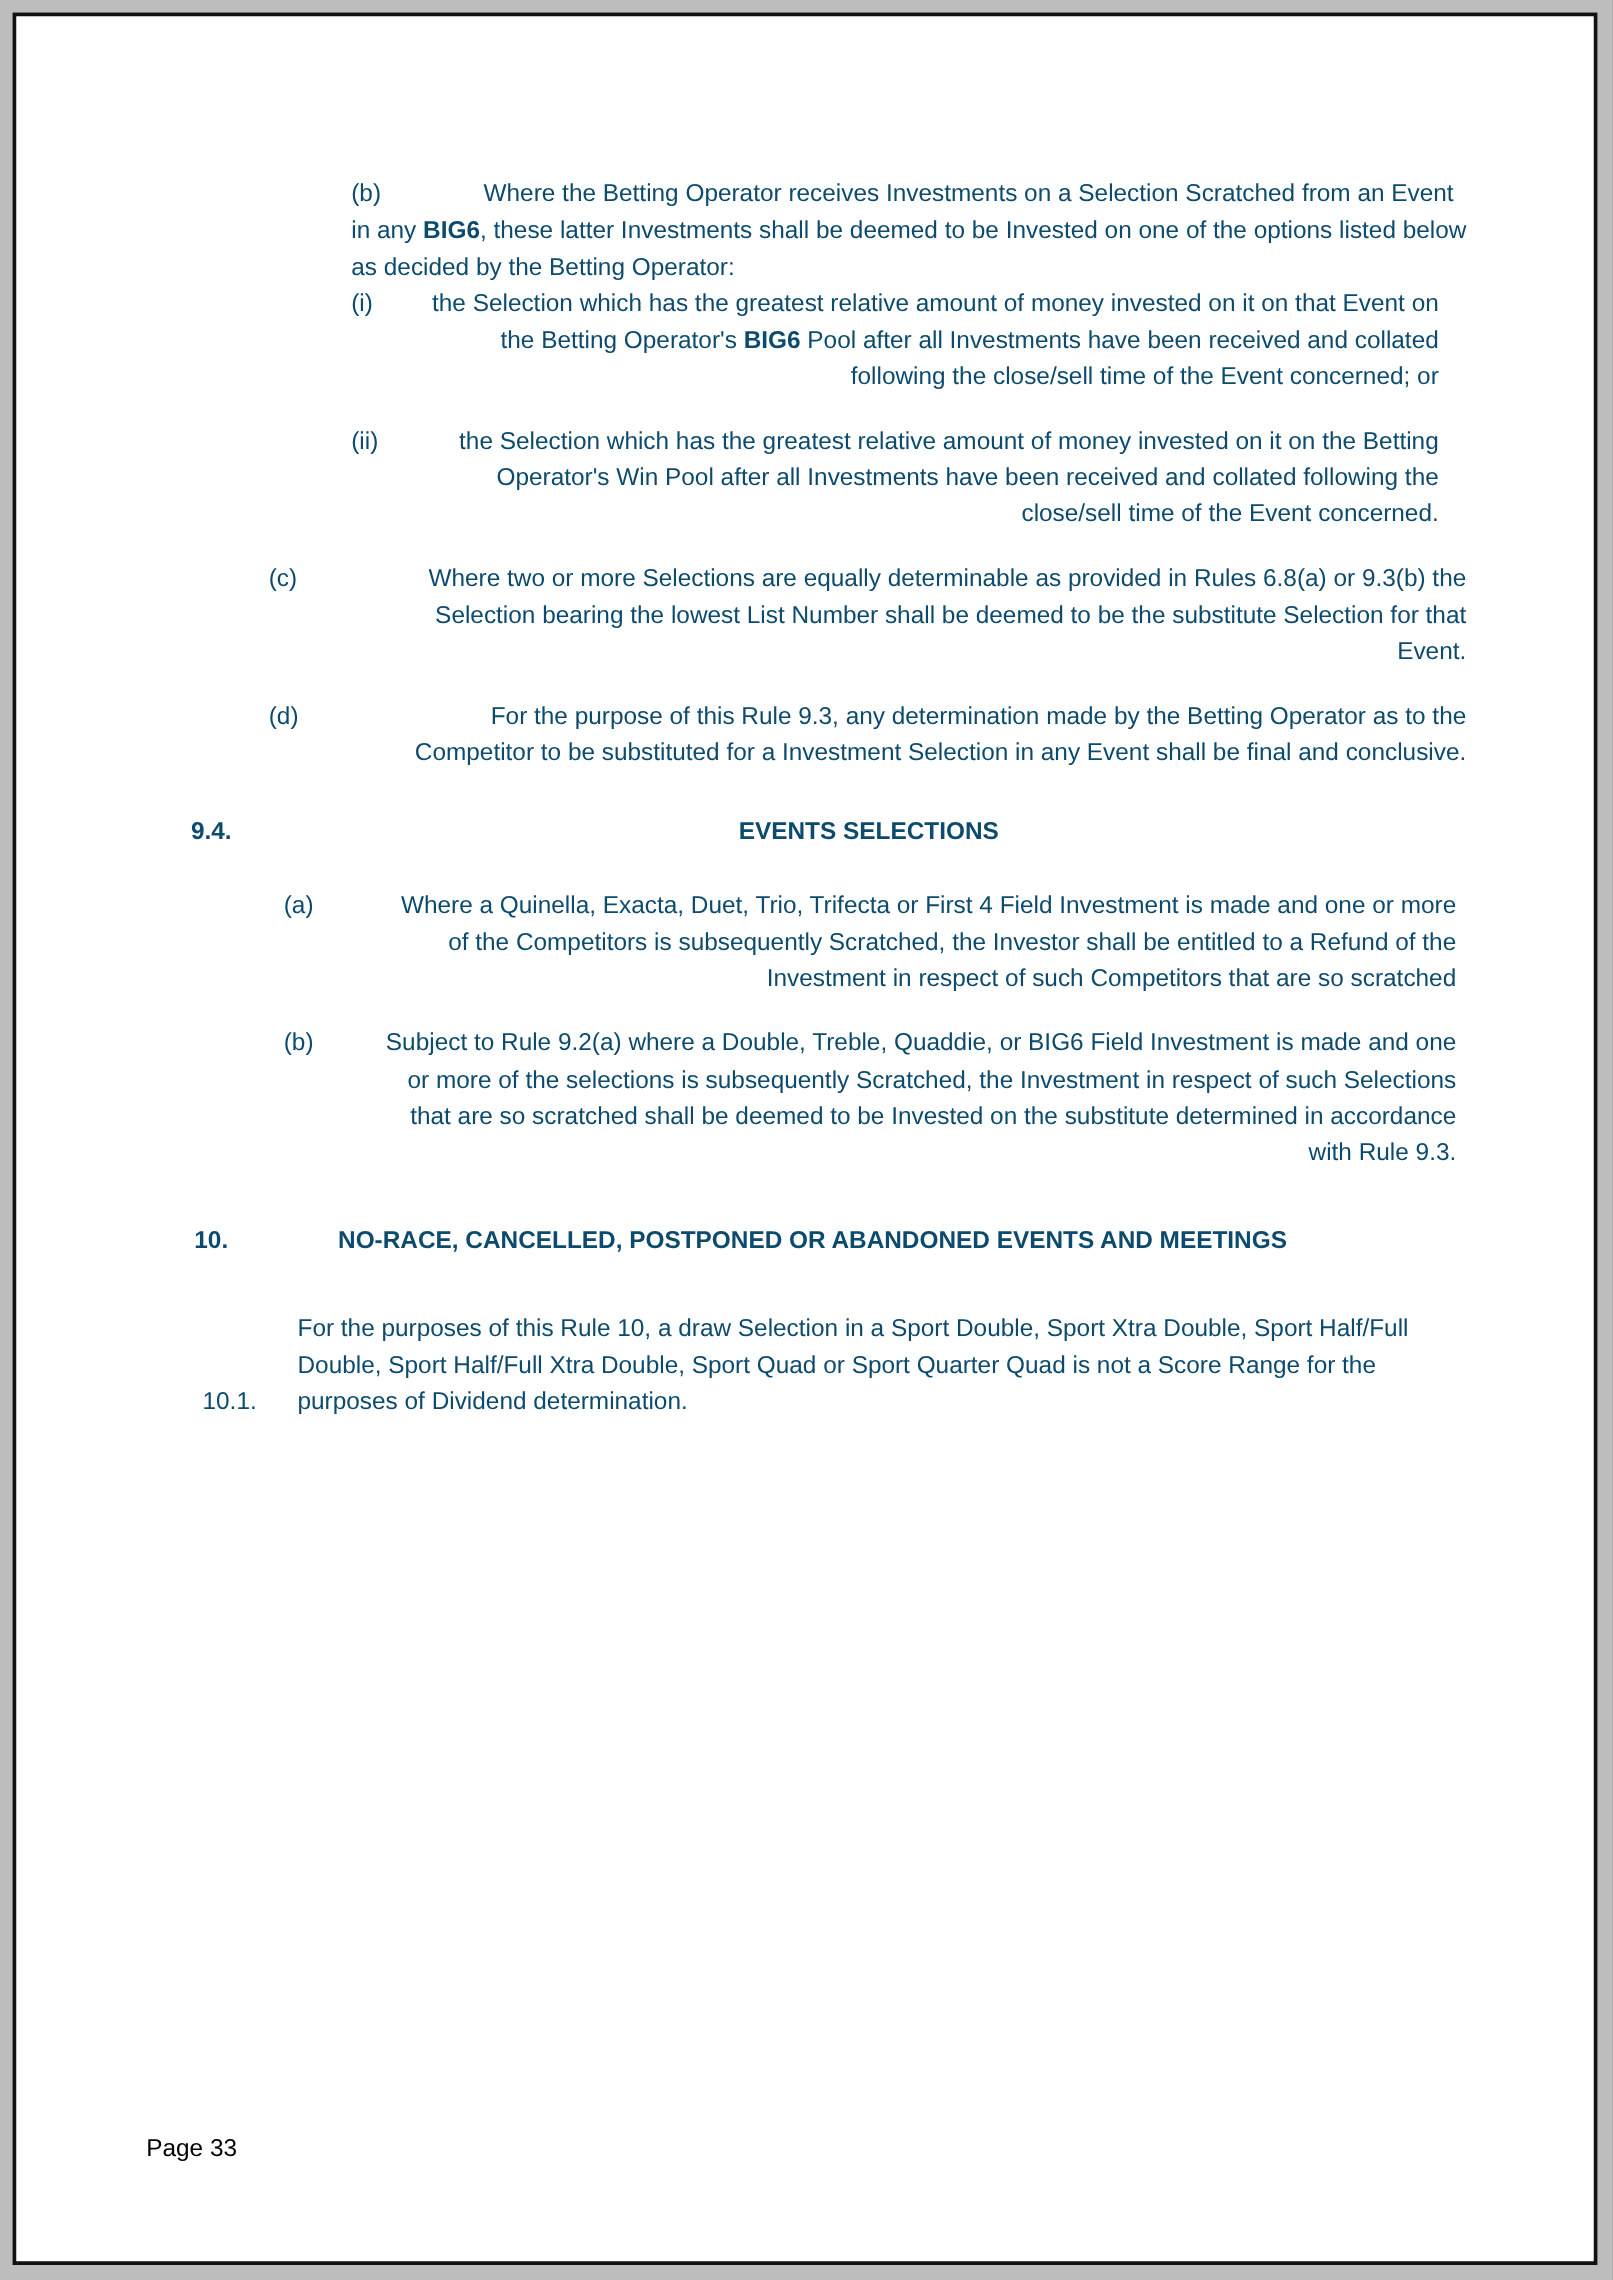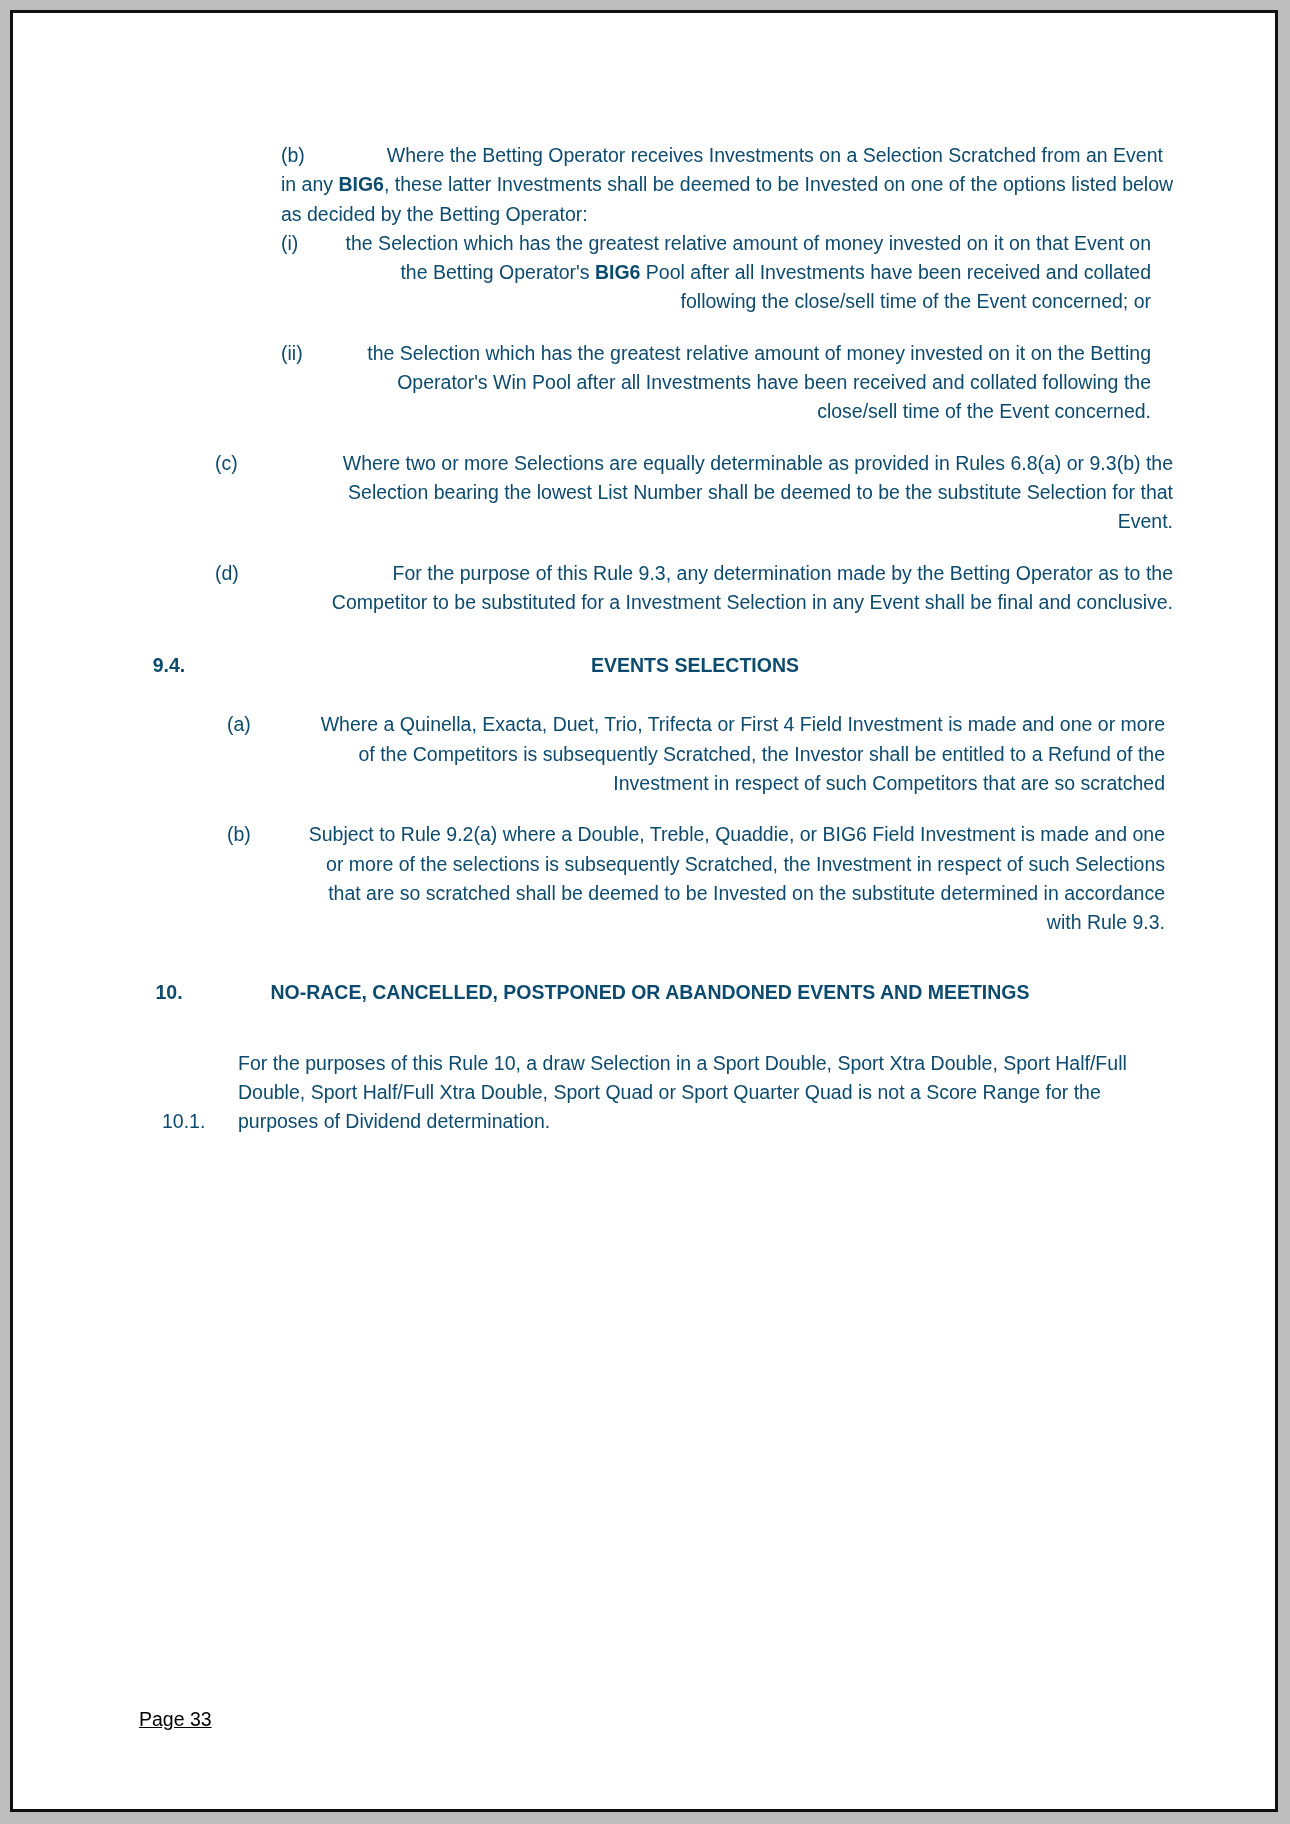--- a/index.html
+++ b/index.html
@@ -140,25 +140,24 @@
   .numbered-para .num {
     flex: 0 0 auto;
     width: 76px;
   }
   .numbered-para .body-text {
     flex: 1 1 auto;
   }
 
   .footer {
     position: absolute;
-    left: 126px;
+    left: 104px;
     bottom: 78px;
     font-size: 19.5px;
     color: #000000;
-    text-decoration: underline;
   }
 
   b, .bold { font-weight: bold; }
 </style>
 </head>
 <body>
 
 <div class="page-frame">
   <div class="page-sheet">
     <div class="page-body">

